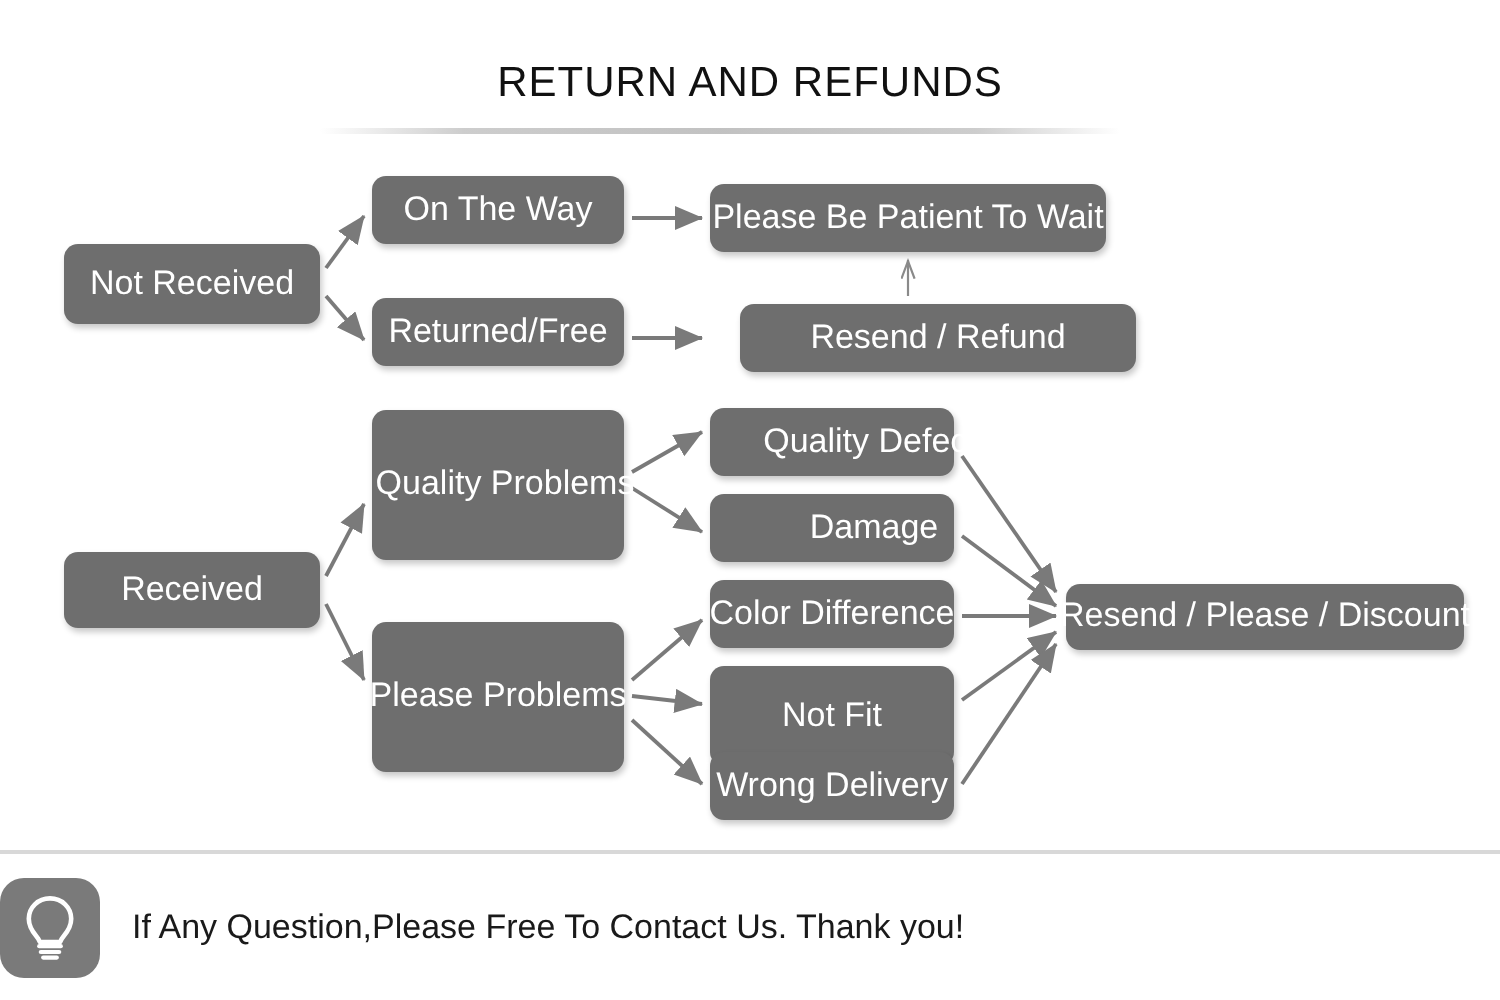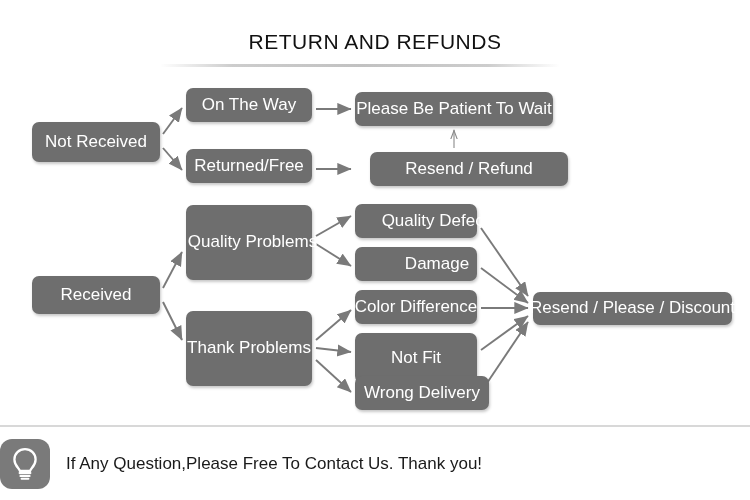--- a/index.html
+++ b/index.html
@@ -148,26 +148,26 @@
   </svg>
 
   <div id="node-layer">
       <div class="node" style="left: 32px; top: 122px; width: 128px; height: 40px;">Not Received</div>
       <div class="node" style="left: 186px; top: 88px; width: 126px; height: 34px;">On The Way</div>
       <div class="node" style="left: 186px; top: 149px; width: 126px; height: 34px;">Returned/Free</div>
       <div class="node" style="left: 355px; top: 92px; width: 198px; height: 34px;">Please Be Patient To Wait</div>
       <div class="node" style="left: 355px; top: 152px; width: 198px; height: 34px; margin-left: 15px;">Resend / Refund</div>
       <div class="node" style="left: 32px; top: 276px; width: 128px; height: 38px;">Received</div>
       <div class="node" style="left: 186px; top: 205px; width: 126px; height: 75px; padding-left: 13px;">Quality Problems</div>
-      <div class="node" style="left: 186px; top: 311px; width: 126px; height: 75px;">Thank Problems</div>
+      <div class="node" style="left: 186px; top: 311px; width: 126px; height: 75px;">Please Problems</div>
       <div class="node" style="left: 355px; top: 204px; width: 122px; height: 34px; padding-left: 44px;">Quality Defect</div>
       <div class="node" style="left: 355px; top: 247px; width: 122px; height: 34px; padding-left: 48px;">Damage</div>
       <div class="node" style="left: 355px; top: 290px; width: 122px; height: 34px;">Color Difference</div>
       <div class="node" style="left: 355px; top: 333px; width: 122px; height: 50px;">Not Fit</div>
-      <div class="node" style="left: 355px; top: 376px; width: 134px; height: 34px;">Wrong Delivery</div>
+      <div class="node" style="left: 355px; top: 376px; width: 122px; height: 34px;">Wrong Delivery</div>
       <div class="node" style="left: 533px; top: 292px; width: 199px; height: 33px;">Resend / Please / Discount</div>
     </div>
 
   <div id="footer-divider"></div>
 
   <div id="footer">
     <div id="bulb-badge">
       <svg width="34" height="36" viewBox="0 0 34 36" xmlns="http://www.w3.org/2000/svg">
         <path d="M17 3.2c-6.0 0-10.6 4.5-10.6 10.2 0 3.9 2.0 6.6 3.7 8.6 1.0 1.2 1.6 2.1 1.8 3.0h10.2c0.2-0.9 0.8-1.8 1.8-3.0 1.7-2.0 3.7-4.7 3.7-8.6C27.6 7.7 23.0 3.2 17 3.2z" fill="none" stroke="#ffffff" stroke-width="2.3" stroke-linejoin="round"></path>
         <path d="M11.6 27.1h10.8" fill="none" stroke="#ffffff" stroke-width="2.1" stroke-linecap="round"></path>

